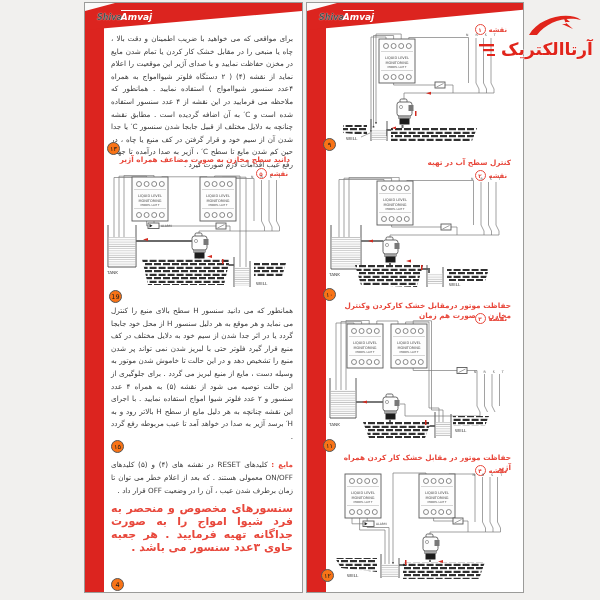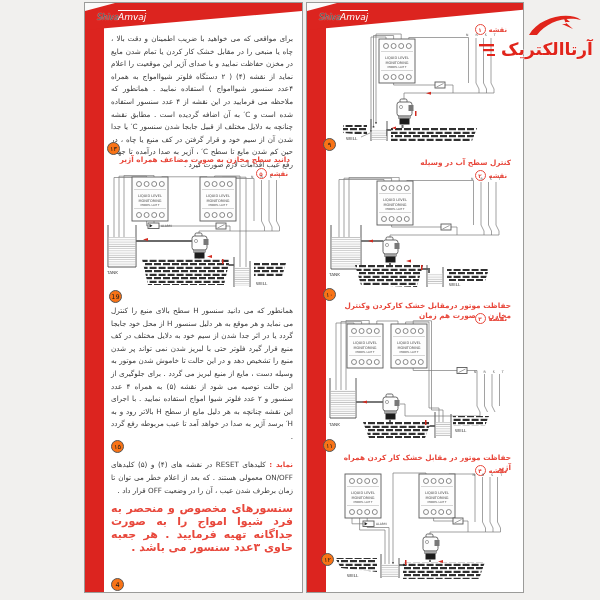--- a/index.html
+++ b/index.html
@@ -6,21 +6,21 @@
   body{width:600px;height:600px;position:relative;background:#f1f0ee;overflow:hidden;
        font-family:"DejaVu Sans",sans-serif}
   .panel{position:absolute;top:2px;height:591px;background:#fff;border:1px solid #9b9b99;box-sizing:border-box}
   #left-panel{left:84px;width:219px}
   #right-panel{left:306px;width:218px}
   .stripe{position:absolute;left:0;top:0;bottom:0;width:19px;background:#dc241f}
   .band{position:absolute;top:0;left:0;right:0;height:27px;background:#dc241f;
         clip-path:polygon(0 0,100% 0,100% 30%,0 100%)}
   .wedge{position:absolute;top:0;left:0;width:30px;height:8px;background:#fbfbfa;
          clip-path:polygon(0 0,100% 0,0 100%)}
-  .brand{position:absolute;top:4px;left:12px;font-style:italic;font-weight:normal;line-height:1;white-space:nowrap}
+  .brand{position:absolute;top:4px;left:12px;font-style:italic;font-weight:bold;line-height:1;white-space:nowrap}
   .brand .shiva{font-size:8px;color:#4e4e4e;text-shadow:0 0 1px #fff}
   .brand .amvaj{font-size:9px;color:#fff;margin-left:-1px;border-top:1.5px solid #fff;padding-top:1px}
   .para{position:absolute;direction:rtl;text-align:justify;font-size:7.2px;line-height:12.6px;color:#3a3a3a;
         right:9px;left:26px}
   .pnum{position:absolute;width:11px;height:11px;border:1px solid #555;border-radius:50%;background:#f97316;
         display:flex;align-items:center;justify-content:center;font-size:6.5px;color:#1a1a1a}
   .sec-title{position:absolute;direction:rtl;right:12px;left:22px;text-align:right;
              font-size:7.3px;font-weight:bold;color:#e8483c;line-height:9.5px}
   .mapline{position:absolute;direction:rtl;display:flex;align-items:center;gap:3px;
            color:#e8483c;font-size:6.8px;font-weight:bold}
@@ -190,21 +190,21 @@
     <rect class="redmark" x="118" y="84" width="1.5" height="5"></rect>
     <path class="redmark" d="M108,80 l-5,1.5 l5,1.5 z"></path>
   </svg>
 
   <div class="pnum" style="left:24px;top:287px">19</div>
 
   <div class="para" style="top:302px">همانطور که می دانید سنسور H سطح بالای منبع را کنترل می نماید و هر موقع به هر دلیل سنسور H از محل خود جابجا گردد یا در اثر جدا شدن از سیم خود به دلایل مختلف در کف منبع قرار گیرد فلوتر حتی با لبریز شدن نمی تواند پر شدن منبع را تشخیص دهد و در این حالت تا خاموش شدن موتور به وسیله دست ، مایع از منبع لبریز می گردد . برای جلوگیری از این حالت توصیه می شود از نقشه (۵) به همراه ۴ عدد سنسور و ۲ عدد فلوتر شیوا امواج استفاده نمایید . با اجرای این نقشه چنانچه به هر دلیل مایع از سطح H بالاتر رود و به H′ برسد آژیر به صدا در خواهد آمد تا عیب مربوطه رفع گردد .</div>
   <div class="pnum" style="left:26px;top:437px">۱۵</div>
 
   <div class="note" style="top:455px">
-    <span class="lead">نماید :</span>
+    <span class="lead">مایع :</span>
     <span>کلیدهای RESET در نقشه های (۴) و (۵) کلیدهای ON/OFF معمولی هستند . که بعد از اعلام خطر می توان تا زمان برطرف شدن عیب ، آن را در وضعیت OFF قرار داد .</span>
   </div>
   <div class="rednote" style="top:499px">سنسورهای مخصوص و منحصر به فرد شیوا امواج را به صورت جداگانه تهیه فرمایید . هر جعبه حاوی ۳عدد سنسور می باشد .</div>
 
   <div class="pnum" style="left:26px;top:575px">4</div>
 </div>
 
 <div class="panel" id="right-panel">
   <div class="stripe"></div>
   <div class="band" style="clip-path:polygon(0 0,100% 0,100% 25%,0 100%)"></div>
@@ -290,21 +290,21 @@
       <rect x="44.8" y="96" width="14.4" height="11" fill="url(#w1)"></rect>
       <text class="glbl" x="19" y="106.5">WELL</text>
       <line class="wire" x1="34" y1="104" x2="43" y2="100"></line>
     </g>
     <path class="redmark" d="M104,58.7 l-5,1.5 l5,1.5 z"></path>
     <rect class="redmark" x="88" y="78" width="1.5" height="5"></rect>
     <path class="redmark" d="M69,93.5 l-4.5,1.4 l4.5,1.4 z"></path>
   </svg>
   <div class="pnum" style="left:16px;top:135px">۹</div>
 
-  <div class="sec-title" style="top:155px">کنترل سطح آب در وسیله</div>
+  <div class="sec-title" style="top:155px">کنترل سطح آب در تهیه</div>
   <div class="mapline" style="top:167px;right:16px">
     <span>نقشه</span>
     <span class="mcirc">۲</span>
   </div>
   <svg class="diag" style="left:20px;top:174px" width="192" height="110" viewBox="0 0 192 110">
     <defs>
       <pattern id="bk2" width="9" height="7" patternUnits="userSpaceOnUse">
         <rect width="9" height="7" fill="#fff"></rect>
         <rect x="0.6" y="0.8" width="7" height="2.2" fill="#303030"></rect>
         <rect x="-4" y="4" width="7" height="2.2" fill="#303030"></rect>
@@ -589,21 +589,21 @@
       <polygon points="8,86 50,86 50,100 14,96" fill="url(#bk4)"></polygon>
       <polygon points="76,90 158,90 152,107 76,107" fill="url(#bk4)"></polygon>
       <line class="wall" x1="54" y1="82" x2="54" y2="106"></line>
       <line class="wall" x1="72" y1="86" x2="72" y2="106"></line>
       <rect x="54.8" y="92" width="16.4" height="13" fill="url(#w4)"></rect>
       <text class="glbl" x="20" y="104.5">WELL</text>
     </g>
     <rect class="redmark" x="78" y="88" width="1.5" height="5"></rect>
     <path class="redmark" d="M116,88 l-5,1.5 l5,1.5 z"></path>
   </svg>
-  <div class="pnum" style="left:14px;top:550px">۱۲</div>
+  <div class="pnum" style="left:14px;top:566px">۱۲</div>
 </div>
 
 <div id="watermark">
   <svg width="123" height="56" viewBox="0 0 123 56">
     <g>
       <path d="M52,24 C62,6 92,0 104,9 C90,5 70,10 60,24 Z" fill="#e1251b"></path>
       <path d="M86,5 L93,11 L88,11 L96,18 L85,13 L89,13 Z" fill="#e1251b"></path>
     </g>
     <g>
       <rect x="2" y="33" width="15" height="2.4" fill="#e1251b"></rect>

